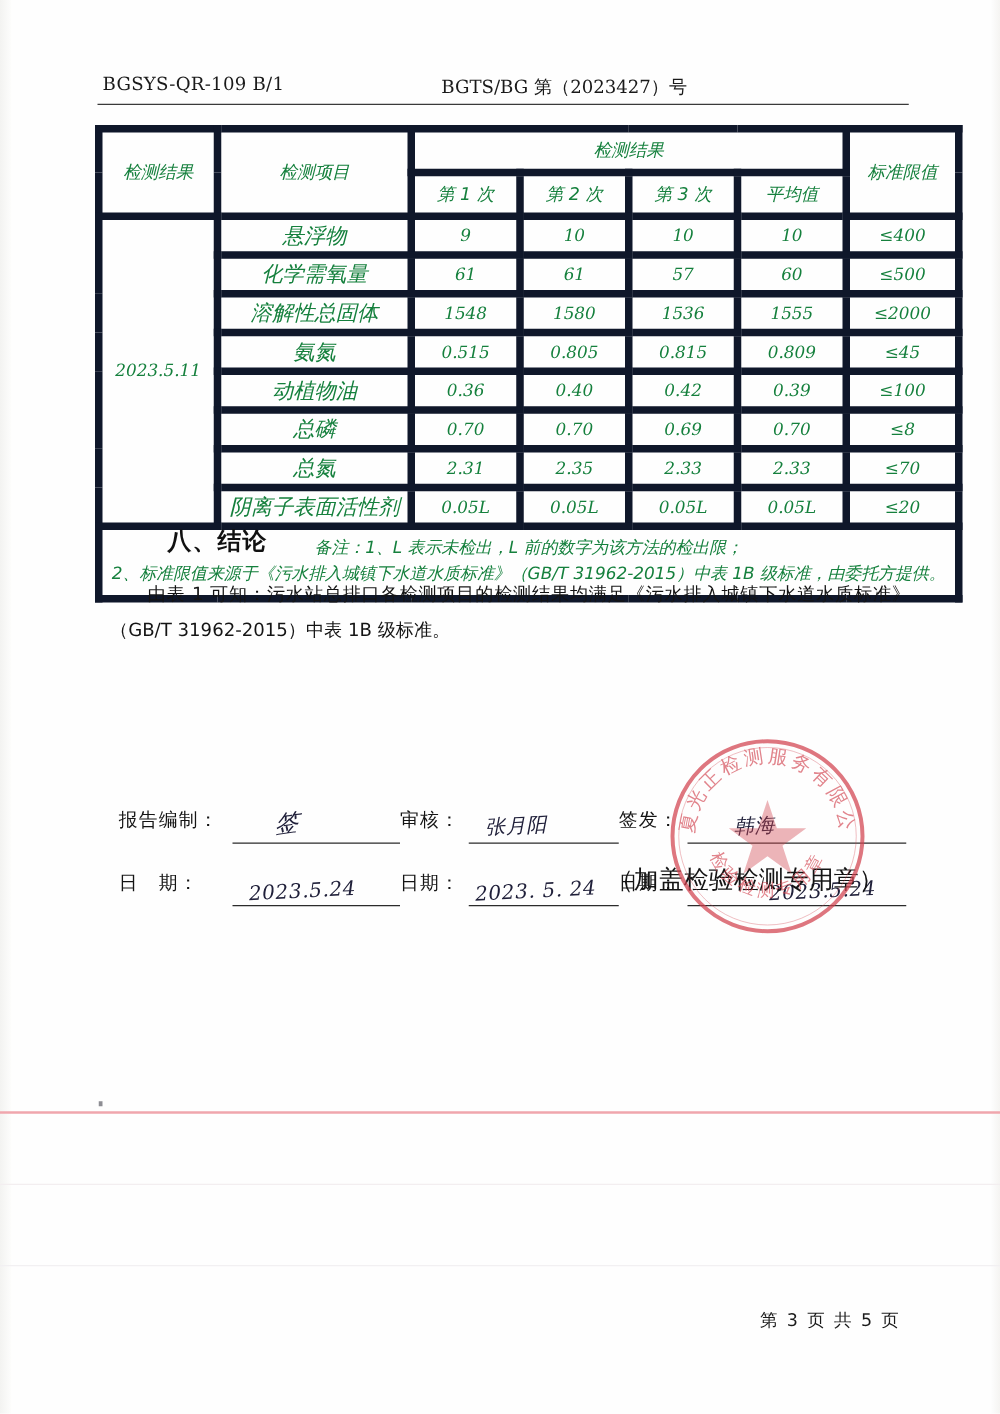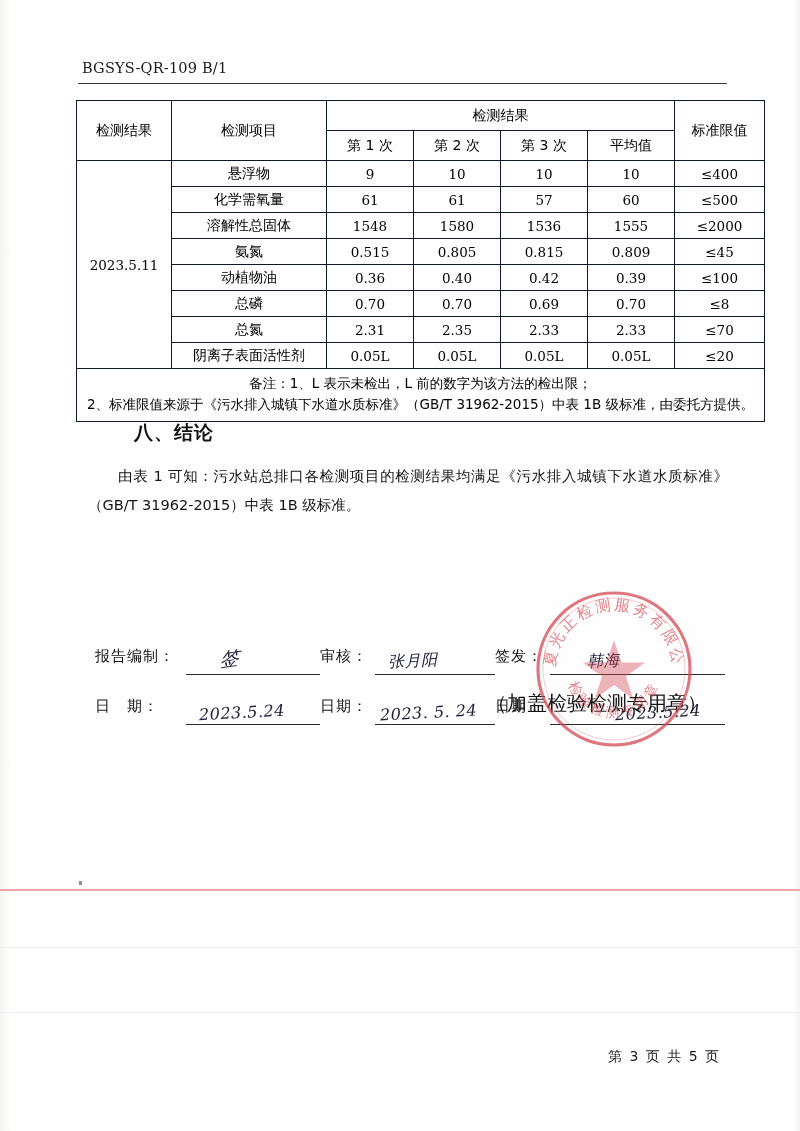--- a/index.html
+++ b/index.html
@@ -74,43 +74,44 @@
     left: 76px;
     top: 100px;
     width: 651px;
   }
   table.report {
     border-collapse: collapse;
     width: 651px;
     table-layout: fixed;
   }
   table.report td, table.report th {
-    border: 1px solid #0f172a;
+    border: 6px solid #0f172a;
     text-align: center;
     vertical-align: middle;
     font-weight: normal;
     padding: 0;
     font-size: 13.5px;
     font-family: "DejaVu Sans", "Liberation Sans", sans-serif;
-    color: #000000;
+    color: #15803d;
+    font-style: italic;
   }
   table.report th {
     height: 29px;
     font-size: 14px;
   }
   table.report td.datacell,
   table.report td.itemcell,
   table.report td.limitcell {
     height: 25px;
     font-family: "DejaVu Serif", "Liberation Serif", serif;
     font-size: 13.5px;
   }
   table.report td.itemcell {
     font-family: "DejaVu Sans", "Liberation Sans", sans-serif;
-    font-size: 14px;
+    font-size: 17px;
   }
   table.report td.datecell {
     font-family: "DejaVu Serif", "Liberation Serif", serif;
     font-size: 13.5px;
   }
   .col-date   { width: 95px; }
   .col-item   { width: 155px; }
   .col-r      { width: 87px; }
   .col-limit  { width: 90px; }
 
@@ -272,20 +273,21 @@
 </head>
 <body>
 
 <div class="page">
 
   <div class="scan-edge-left"></div>
   <div class="scan-edge-right"></div>
 
   <div class="doc-header">
     <div class="hdr-left">BGSYS-QR-109 B/1</div>
+    <div class="hdr-right">BGTS/BG 第（2023427）号</div>
     <div class="hdr-rule"></div>
   </div>
 
   <div class="tbl-wrap">
     <table class="report">
       <colgroup>
         <col class="col-date">
           <col class="col-item">
         <col class="col-r">
           <col class="col-r">

